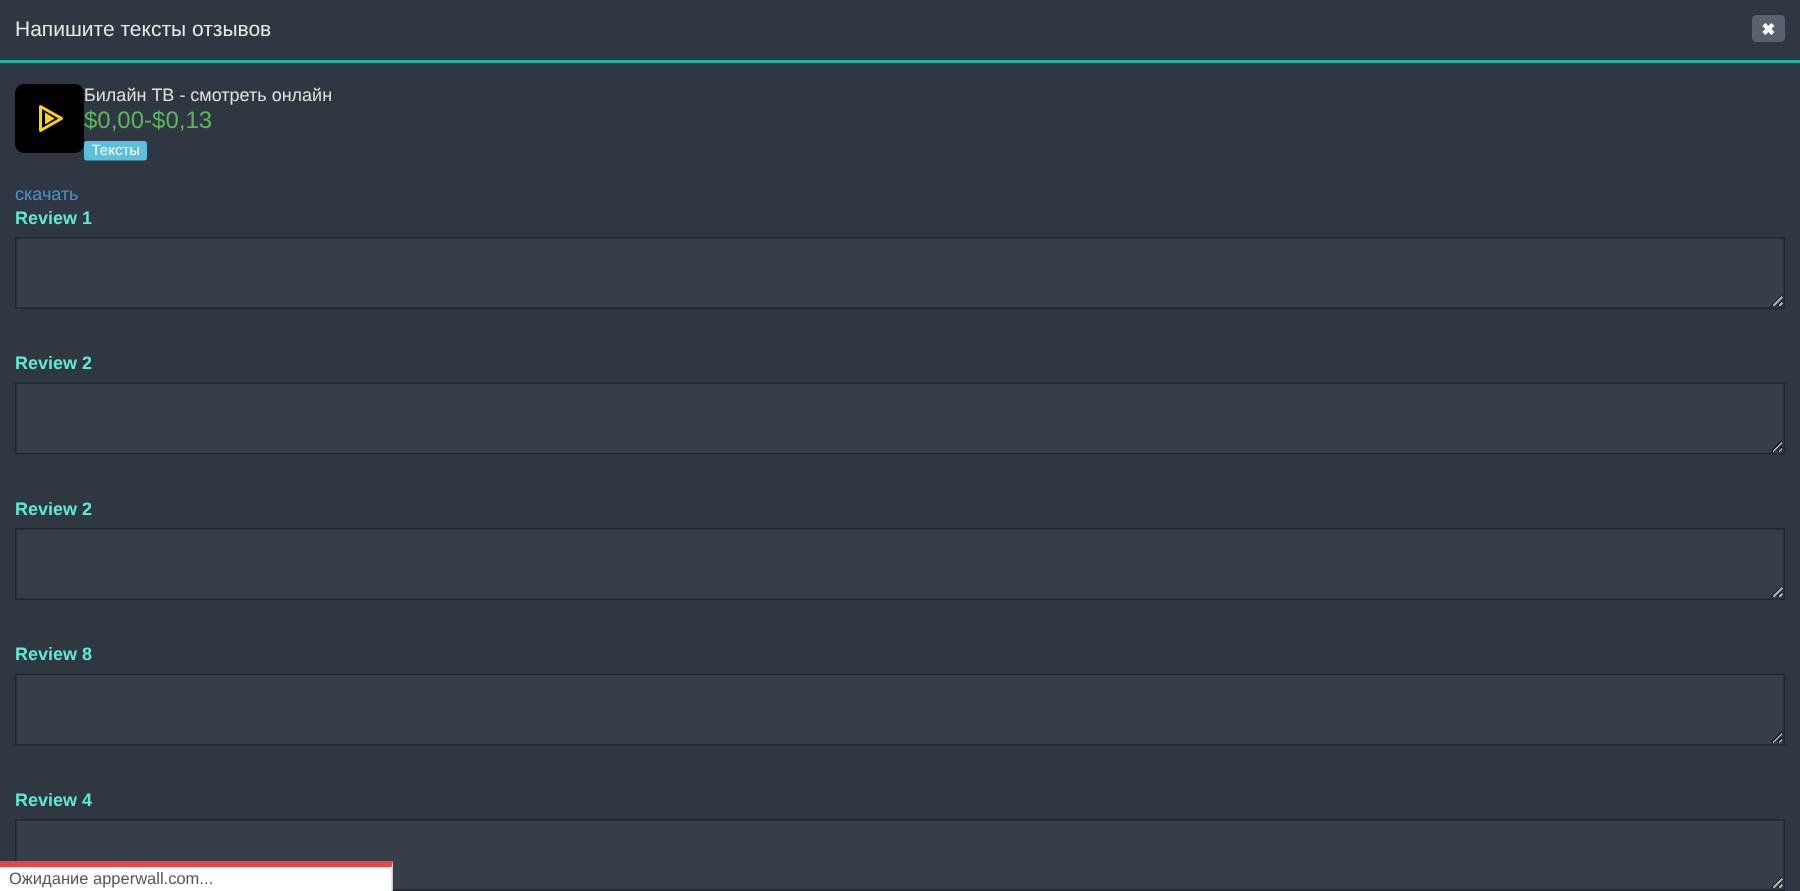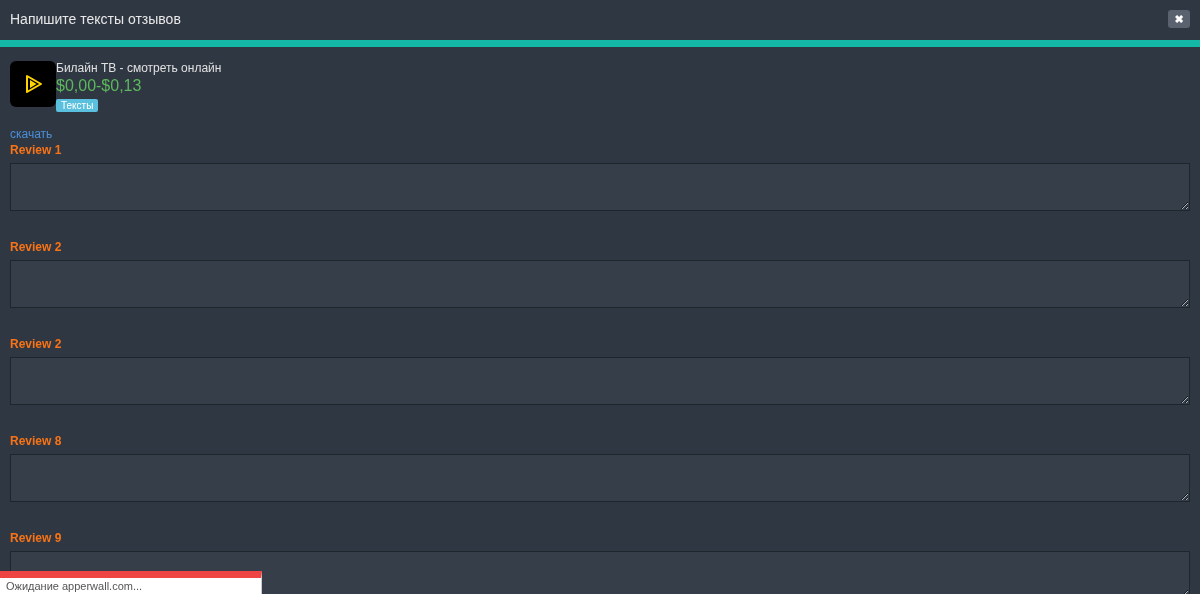--- a/index.html
+++ b/index.html
@@ -15,21 +15,21 @@
       width: 1200px;
       height: 594px;
       overflow: hidden;
       position: relative;
     }
     .modal-header {
       display: flex;
       justify-content: space-between;
       align-items: center;
       padding: 10px 10px 12px 10px;
-      border-bottom: 7px solid #14b8a6;
+      border-bottom: 2px solid #14b8a6;
     }
     .modal-title {
       font-size: 14px;
       font-weight: normal;
       color: #e8e8e8;
     }
     .close-btn {
       background: #5a6270;
       border: none;
       color: #fff;
@@ -92,21 +92,21 @@
       color: #4a90d9;
       font-size: 12px;
       text-decoration: none;
       display: inline-block;
       margin-bottom: 2px;
     }
     .review-block {
       margin-bottom: 26px;
     }
     .review-label {
-      color: #f97316;
+      color: #5eead4;
       font-weight: bold;
       font-size: 12px;
       margin-bottom: 6px;
       display: block;
     }
     .review-textarea {
       width: 100%;
       height: 48px;
       background: #353e49;
       border: 1px solid #1f252c;
@@ -118,21 +118,21 @@
       resize: vertical;
     }
     .status-bar {
       position: absolute;
       bottom: 0;
       left: 0;
       background: #ffffff;
       color: #555;
       font-size: 11px;
       padding: 2px 6px;
-      border-top: 7px solid #ef4444;
+      border-top: 4px solid #ef4444;
       border-right: 1px solid #ccc;
       width: 262px;
     }
   </style>
 </head>
 <body>
 
 <div class="modal-header">
   <div class="modal-title">Напишите тексты отзывов</div>
   <button class="close-btn">
@@ -171,18 +171,18 @@
     <label class="review-label">Review 2</label>
     <textarea class="review-textarea" value="" style=""></textarea>
   </div>
 
   <div class="review-block">
     <label class="review-label">Review 8</label>
     <textarea class="review-textarea" value="" style=""></textarea>
   </div>
 
   <div class="review-block">
-    <label class="review-label">Review 9</label>
+    <label class="review-label">Review 4</label>
     <textarea class="review-textarea" value="" style=""></textarea>
   </div>
 </div>
 
 <div class="status-bar">Ожидание apperwall.com...</div>
 
 </body></html>

